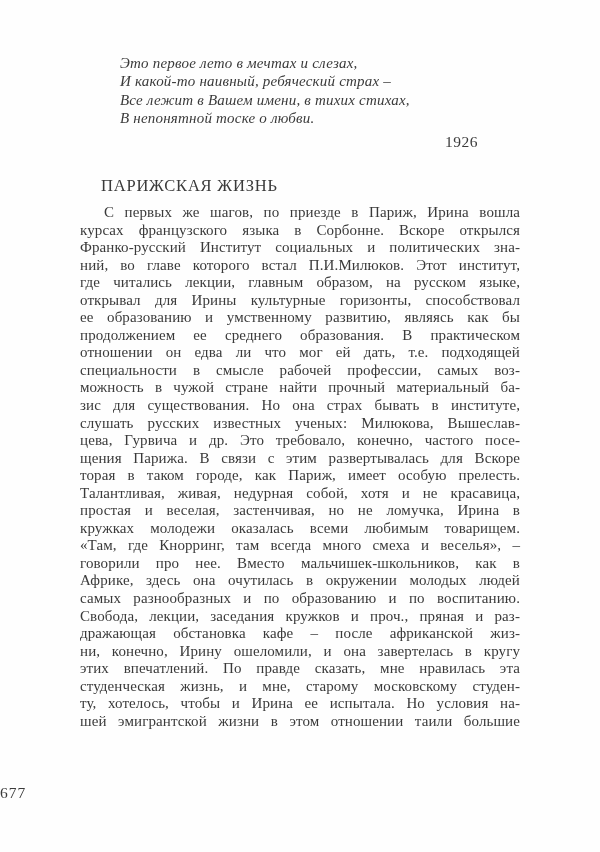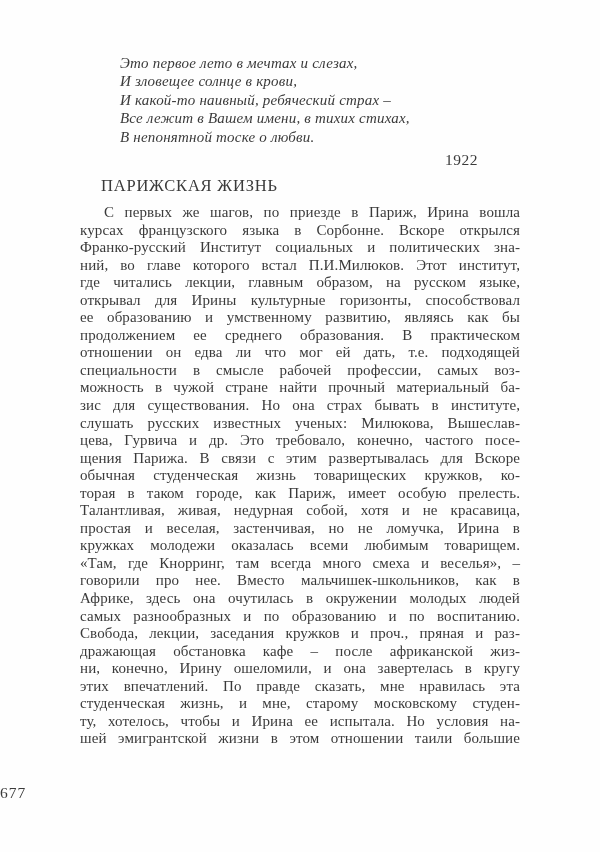--- a/index.html
+++ b/index.html
@@ -74,47 +74,45 @@
   }
 </style>
 </head>
 <body>
 
 <div class="page">
 
   <div class="poem">
     <div>
         <div class="poem-line">Это первое лето в мечтах и слезах,</div>
-        <div class="poem-line">И зловещее солнце в крови,</div>
         <div class="poem-line">И какой-то наивный, ребяческий страх –</div>
         <div class="poem-line">Все лежит в Вашем имени, в тихих стихах,</div>
         <div class="poem-line">В непонятной тоске о любви.</div>
       </div>
-    <div class="poem-year">1922</div>
+    <div class="poem-year">1926</div>
   </div>
 
   <h2 class="heading">ПАРИЖСКАЯ ЖИЗНЬ</h2>
 
   <div class="body-text">
       <div class="body-line">С первых же шагов, по приезде в Париж, Ирина вошла</div>
       <div class="body-line">курсах французского языка в Сорбонне. Вскоре открылся</div>
       <div class="body-line">Франко-русский Институт социальных и политических зна-</div>
       <div class="body-line">ний, во главе которого встал П.И.Милюков. Этот институт,</div>
       <div class="body-line">где читались лекции, главным образом, на русском языке,</div>
       <div class="body-line">открывал для Ирины культурные горизонты, способствовал</div>
       <div class="body-line">ее образованию и умственному развитию, являясь как бы</div>
       <div class="body-line">продолжением ее среднего образования. В практическом</div>
       <div class="body-line">отношении он едва ли что мог ей дать, т.е. подходящей</div>
       <div class="body-line">специальности в смысле рабочей профессии, самых воз-</div>
       <div class="body-line">можность в чужой стране найти прочный материальный ба-</div>
       <div class="body-line">зис для существования. Но она страх бывать в институте,</div>
       <div class="body-line">слушать русских известных ученых: Милюкова, Вышеслав-</div>
       <div class="body-line">цева, Гурвича и др. Это требовало, конечно, частого посе-</div>
       <div class="body-line">щения Парижа. В связи с этим развертывалась для Вскоре</div>
-      <div class="body-line">обычная студенческая жизнь товарищеских кружков, ко-</div>
       <div class="body-line">торая в таком городе, как Париж, имеет особую прелесть.</div>
       <div class="body-line">Талантливая, живая, недурная собой, хотя и не красавица,</div>
       <div class="body-line">простая и веселая, застенчивая, но не ломучка, Ирина в</div>
       <div class="body-line">кружках молодежи оказалась всеми любимым товарищем.</div>
       <div class="body-line">«Там, где Кнорринг, там всегда много смеха и веселья», –</div>
       <div class="body-line">говорили про нее. Вместо мальчишек-школьников, как в</div>
       <div class="body-line">Африке, здесь она очутилась в окружении молодых людей</div>
       <div class="body-line">самых разнообразных и по образованию и по воспитанию.</div>
       <div class="body-line">Свобода, лекции, заседания кружков и проч., пряная и раз-</div>
       <div class="body-line">дражающая обстановка кафе – после африканской жиз-</div>

